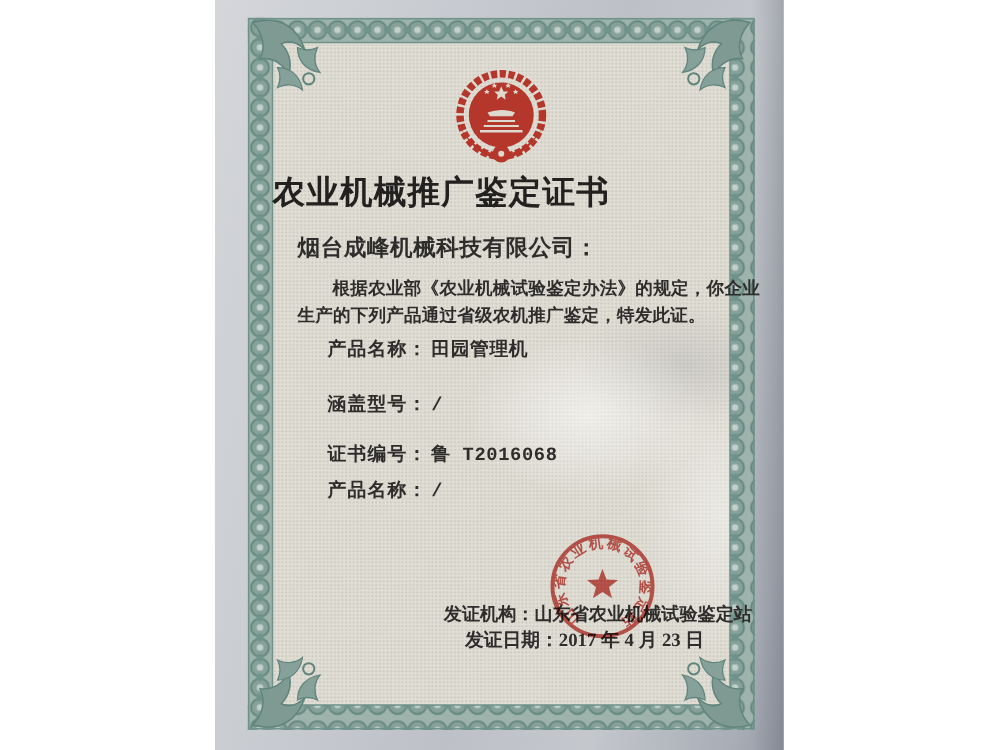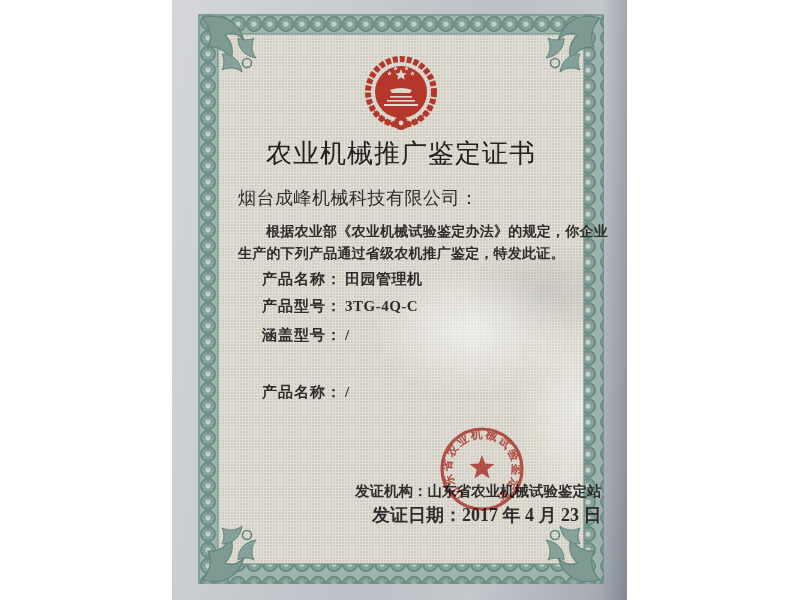--- a/index.html
+++ b/index.html
@@ -24,34 +24,34 @@
       radial-gradient(120px 70px at 330px 260px,rgba(130,134,142,.18),rgba(130,134,142,0) 70%),
       radial-gradient(90px 160px at 360px 380px,rgba(255,255,255,.4),rgba(255,255,255,0) 70%),
       radial-gradient(circle at 1px 1px,#cfccc2 0.7px,rgba(0,0,0,0) 1.1px),
       #e1ded6;
     background-size:auto,auto,auto,3px 3px,auto;
   }
   .frame-svg{position:absolute;left:26px;top:14px;width:406px;height:570px;}
   
   .t{position:absolute;color:#2e2d2c;white-space:nowrap;}
   .title{
-    left:46px;top:136px;width:366px;text-align:center;
-    font-size:26px;font-weight:normal;letter-spacing:1px;color:#22211f;white-space:nowrap;
+    left:46px;top:136px;width:366px;text-align:left;
+    font-size:26px;font-weight:bold;letter-spacing:1px;color:#22211f;white-space:nowrap;
   }
-  .addressee{left:66px;top:186px;font-size:18px;font-weight:normal;letter-spacing:.5px;}
+  .addressee{left:66px;top:186px;font-size:18px;font-weight:bold;letter-spacing:.5px;}
   .paragraph{
     position:absolute;left:66px;top:221px;width:370px;color:#2e2d2c;
     font-size:14px;font-weight:bold;line-height:22px;text-indent:28px;
     text-align:justify;white-space:normal;letter-spacing:.2px;
   }
   .field{left:90px;font-size:15px;font-weight:bold;}
   .field .lbl{letter-spacing:1px;}
-  .field .val{margin-left:3px;letter-spacing:.5px;}
+  .field .val{margin-left:3px;letter-spacing:.5px;font-family:Liberation Mono, monospace;}
   .issuer{left:183px;top:482px;font-size:14.5px;font-weight:bold;}
-  .issue-date{left:200px;top:503px;font-size:18px;font-weight:bold;}
+  .issue-date{left:200px;top:503px;font-size:15px;font-weight:bold;}
   .emblem{position:absolute;left:190px;top:56px;width:78px;height:80px;}
   .seal{position:absolute;left:260px;top:419px;width:100px;height:100px;mix-blend-mode:multiply;opacity:.88;}
 </style>
 </head>
 <body>
 
 <div class="photo">
 
   <div class="paper"></div>
 
@@ -116,25 +116,25 @@
     </g>
   </svg>
 
   <div class="t title">农业机械推广鉴定证书</div>
   <div class="t addressee">烟台成峰机械科技有限公司：</div>
   <div class="paragraph">根据农业部《农业机械试验鉴定办法》的规定，你企业生产的下列产品通过省级农机推广鉴定，特发此证。</div>
 
   <div class="t field" style="top:270px">
     <span class="lbl">产品名称：</span><span class="val">田园管理机</span>
   </div>
-  <div class="t field" style="top:297px">
-    <span class="lbl">产品型号：</span><span class="val">3TG-4Q-C</span>
+  <div class="t field" style="top:314px">
+    <span class="lbl">涵盖型号：</span><span class="val">/</span>
   </div>
-  <div class="t field" style="top:326px">
-    <span class="lbl">涵盖型号：</span><span class="val">/</span>
+  <div class="t field" style="top:354px">
+    <span class="lbl">证书编号：</span><span class="val">鲁 T2016068</span>
   </div>
   <div class="t field" style="top:383px">
     <span class="lbl">产品名称：</span><span class="val">/</span>
   </div>
 
   <div class="t issuer">
     <span>发证机构：</span><span>山东省农业机械试验鉴定站</span>
   </div>
   <div class="t issue-date">
     <span>发证日期：</span><span>2017 年 4 月 23 日</span>

